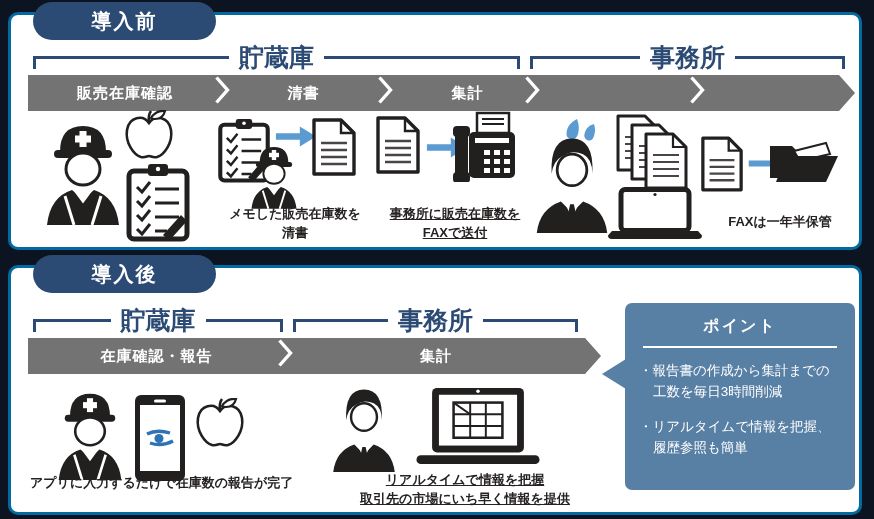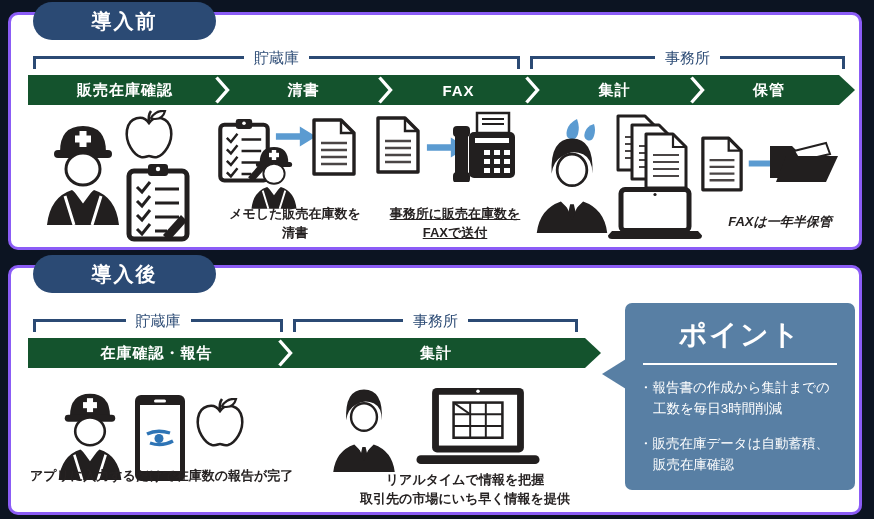--- a/index.html
+++ b/index.html
@@ -1,44 +1,44 @@
 <!DOCTYPE html>
 <html><head>
 <meta charset="utf-8">
 <style>
   html,body{margin:0;padding:0;background:#0c1422;}
   *{box-sizing:border-box;}
   body{font-family:"Liberation Sans","DejaVu Sans",sans-serif;}
   .stage{position:relative;width:874px;height:519px;background:#0c1422;overflow:hidden;}
 
-  .panel{position:absolute;left:8px;width:854px;background:#ffffff;border:3px solid #8b5cf6;border-radius:10px;}
+  .panel{position:absolute;left:8px;width:854px;background:#ffffff;border:3px solid #0369a1;border-radius:10px;}
   .panel.before{top:12px;height:238px;}
   .panel.after{top:265px;height:250px;}
 
   .badge{position:absolute;top:-13px;left:22px;width:183px;height:38px;background:#2b4a74;border-radius:19px;
          display:flex;align-items:center;justify-content:center;color:#fff;font-size:20px;font-weight:700;letter-spacing:2px;z-index:5;}
 
   .bracket{position:absolute;height:24px;display:flex;align-items:flex-start;color:#2b4a74;}
   .b-arm{flex:1;height:13px;border-top:3px solid #2b4a74;margin-top:9px;}
   .b-arm.l{border-left:3px solid #2b4a74;}
   .b-arm.r{border-right:3px solid #2b4a74;}
-  .b-label{padding:0 10px;font-size:15px;font-weight:400;line-height:21px;white-space:nowrap;}
-
-  .band{position:absolute;height:30px;background:#14532d;display:flex;
+  .b-label{padding:0 10px;font-size:25px;font-weight:700;line-height:21px;white-space:nowrap;}
+
+  .band{position:absolute;height:36px;background:#737373;display:flex;
         clip-path:polygon(0 0,calc(100% - 16px) 0,100% 50%,calc(100% - 16px) 100%,0 100%);}
   .seg{flex:none;display:flex;align-items:center;justify-content:center;color:#fff;font-size:15px;font-weight:700;letter-spacing:1px;}
   .sep{position:absolute;top:0;width:18px;height:30px;z-index:2;}
 
   .abs{position:absolute;}
   .cap{position:absolute;font-size:13px;font-weight:700;color:#262222;text-align:center;line-height:1.45;white-space:pre-line;}
   .cap.left{text-align:left;}
 
   .pointbox{position:absolute;left:614px;top:35px;width:230px;height:187px;background:#587fa4;border-radius:7px;color:#fff;}
   .pt-tail{position:absolute;left:-23px;top:56px;width:0;height:0;border-top:15px solid transparent;border-bottom:15px solid transparent;border-right:24px solid #587fa4;}
-  .pt-title{margin-top:13px;text-align:center;font-size:28px;font-weight:700;letter-spacing:2px;}
+  .pt-title{margin-top:13px;text-align:center;font-size:16px;font-weight:700;letter-spacing:2px;}
   .pt-divider{height:1.5px;background:#ffffff;margin:9px 18px 12px 18px;}
   .pt-bullet{padding:0 14px 0 14px;margin:0 0 13px 0;font-size:13.5px;font-weight:400;line-height:1.6;
              padding-left:28px;text-indent:-14px;}
 </style>
 </head>
 <body>
 
 <div class="stage">
 
   <div class="panel before">
@@ -55,23 +55,21 @@
     <div class="bracket" style="left:519px;top:32px;width:315px;">
       <div class="b-arm l"></div>
       <div class="b-label">事務所</div>
       <div class="b-arm r"></div>
     </div>
 
     
     <div class="band" style="left:17px;top:60px;width:827px;">
       <div class="seg" style="width:194px;">販売在庫確認</div>
       <div class="seg" style="width:163px;">清書</div>
-      <div class="seg" style="width:147px;">FAX</div>
       <div class="seg" style="width:165px;">集計</div>
-      <div class="seg" style="width:158px;padding-right:14px;">保管</div>
       <svg class="sep" style="left:185px;" viewBox="0 0 18 30">
           <path d="M3.5,2.5 L14.5,15 L3.5,27.5" fill="none" stroke="#fff" stroke-width="3.4"></path>
         </svg>
       <svg class="sep" style="left:348px;" viewBox="0 0 18 30">
           <path d="M3.5,2.5 L14.5,15 L3.5,27.5" fill="none" stroke="#fff" stroke-width="3.4"></path>
         </svg>
       <svg class="sep" style="left:495px;" viewBox="0 0 18 30">
           <path d="M3.5,2.5 L14.5,15 L3.5,27.5" fill="none" stroke="#fff" stroke-width="3.4"></path>
         </svg>
       <svg class="sep" style="left:660px;" viewBox="0 0 18 30">
@@ -205,21 +203,21 @@
       <path d="M10,26 H36 M10,33 H36 M10,40 H36 M10,47 H36" stroke="#4a4545" stroke-width="2.4"></path>
     </svg>
     <svg class="abs" style="left:736px;top:137px;" width="40" height="23" viewBox="0 0 46 26">
       <path d="M2,9.5 H27 V2.5 L44,13 L27,23.5 V16.5 H2 Z" fill="#5b9bd1"></path>
     </svg>
     <svg class="abs" style="left:757px;top:123px;" width="70" height="46" viewBox="0 0 70 46">
       <path d="M2,8 H24 L30,14 H58 V40 H2 Z" fill="#221f1f"></path>
       <path d="M26,13 L58,5 L62,16 L32,23 Z" fill="#fff" stroke="#221f1f" stroke-width="2"></path>
       <path d="M8,44 L18,18 H70 L58,44 Z" fill="#221f1f"></path>
     </svg>
-    <div class="cap" style="left:674px;top:198px;width:190px;font-style:italic;">FAXは一年半保管</div>
+    <div class="cap" style="left:674px;top:198px;width:190px;">FAXは一年半保管</div>
   </div>
 
   <div class="panel after">
     <div class="badge">
       <span>導入後</span>
     </div>
 
     <div class="bracket" style="left:22px;top:42px;width:250px;">
       <div class="b-arm l"></div>
       <div class="b-label">貯蔵庫</div>
@@ -257,44 +255,44 @@
         <path d="M14,41 Q24,36 37,40" stroke="#2e74b5" stroke-width="3.4" fill="none"></path>
         <circle cx="26" cy="45.5" r="4.5" fill="#2e74b5"></circle>
         <path d="M17,50 Q29,54 40,48" stroke="#2e74b5" stroke-width="3.4" fill="none"></path>
       </g>
     </svg>
     <svg class="abs" style="left:182px;top:130px;" width="54" height="50" viewBox="0 0 54 50">
       <path d="M27,13 C33,4 47,7 49,20 C51,33 42,45 35,47 C31,48 29,46 27,46 C25,46 23,48 19,47 C12,45 3,33 5,20 C7,7 21,4 27,13 Z" fill="#fff" stroke="#221f1f" stroke-width="2.6"></path>
       <path d="M27,13 Q26,5 29,1" fill="none" stroke="#221f1f" stroke-width="2.6"></path>
       <path d="M29,8 Q34,0 43,1 Q41,9 33,9 Q30,9 29,8 Z" fill="#fff" stroke="#221f1f" stroke-width="2.2"></path>
     </svg>
-    <div class="cap left" style="left:19px;top:199px;width:290px;">アプリに入力するだけで在庫数の報告が完了</div>
+    <div class="cap left" style="left:19px;top:206px;width:290px;">アプリに入力するだけで在庫数の報告が完了</div>
 
     <svg class="abs" style="left:319px;top:115px;" width="68" height="89" viewBox="0 0 84 110">
       <path d="M20,46 Q18,8 42,8 Q66,8 64,46 Q64,30 54,25 Q42,20 32,27 Q22,32 20,46 Z" fill="#221f1f"></path>
       <ellipse cx="42" cy="42" rx="16" ry="17" fill="#fff" stroke="#221f1f" stroke-width="3"></ellipse>
       <path d="M4,110 Q7,84 30,76 L42,88 L54,76 Q77,84 80,110 Z" fill="#221f1f"></path>
       <path d="M34,77 L42,94 L50,77 Z" fill="#fff"></path>
       <path d="M40,79 L44,79 L46,88 L42,96 L38,88 Z" fill="#221f1f"></path>
     </svg>
     <svg class="abs" style="left:402px;top:117px;" width="130" height="84" viewBox="0 0 130 86">
       <rect x="18" y="3" width="94" height="66" rx="5" fill="#221f1f"></rect>
       <rect x="25" y="10" width="80" height="52" fill="#fff"></rect>
       <circle cx="65" cy="6.5" r="1.8" fill="#fff"></circle>
       <rect x="40" y="18" width="50" height="36" fill="#fff" stroke="#221f1f" stroke-width="2.6"></rect>
       <path d="M57,18 V54 M73,18 V54" stroke="#221f1f" stroke-width="2"></path>
       <path d="M40,30 H90 M40,42 H90" stroke="#221f1f" stroke-width="2"></path>
       <path d="M40,18 L57,30" stroke="#221f1f" stroke-width="2"></path>
       <rect x="2" y="72" width="126" height="9" rx="4.5" fill="#221f1f"></rect>
     </svg>
-    <div class="cap" style="left:309px;top:203px;width:290px;">リアルタイムで情報を把握
+    <div class="cap" style="left:309px;top:203px;width:290px;text-decoration:underline;">リアルタイムで情報を把握
 取引先の市場にいち早く情報を提供</div>
 
     <div class="pointbox">
       <div class="pt-tail"></div>
       <div class="pt-title">ポイント</div>
       <div class="pt-divider"></div>
       <p class="pt-bullet">・報告書の作成から集計までの工数を毎日3時間削減</p>
-      <p class="pt-bullet">・販売在庫データは自動蓄積、販売在庫確認</p>
+      <p class="pt-bullet">・リアルタイムで情報を把握、履歴参照も簡単</p>
     </div>
   </div>
 
 </div>
 
 </body></html>

